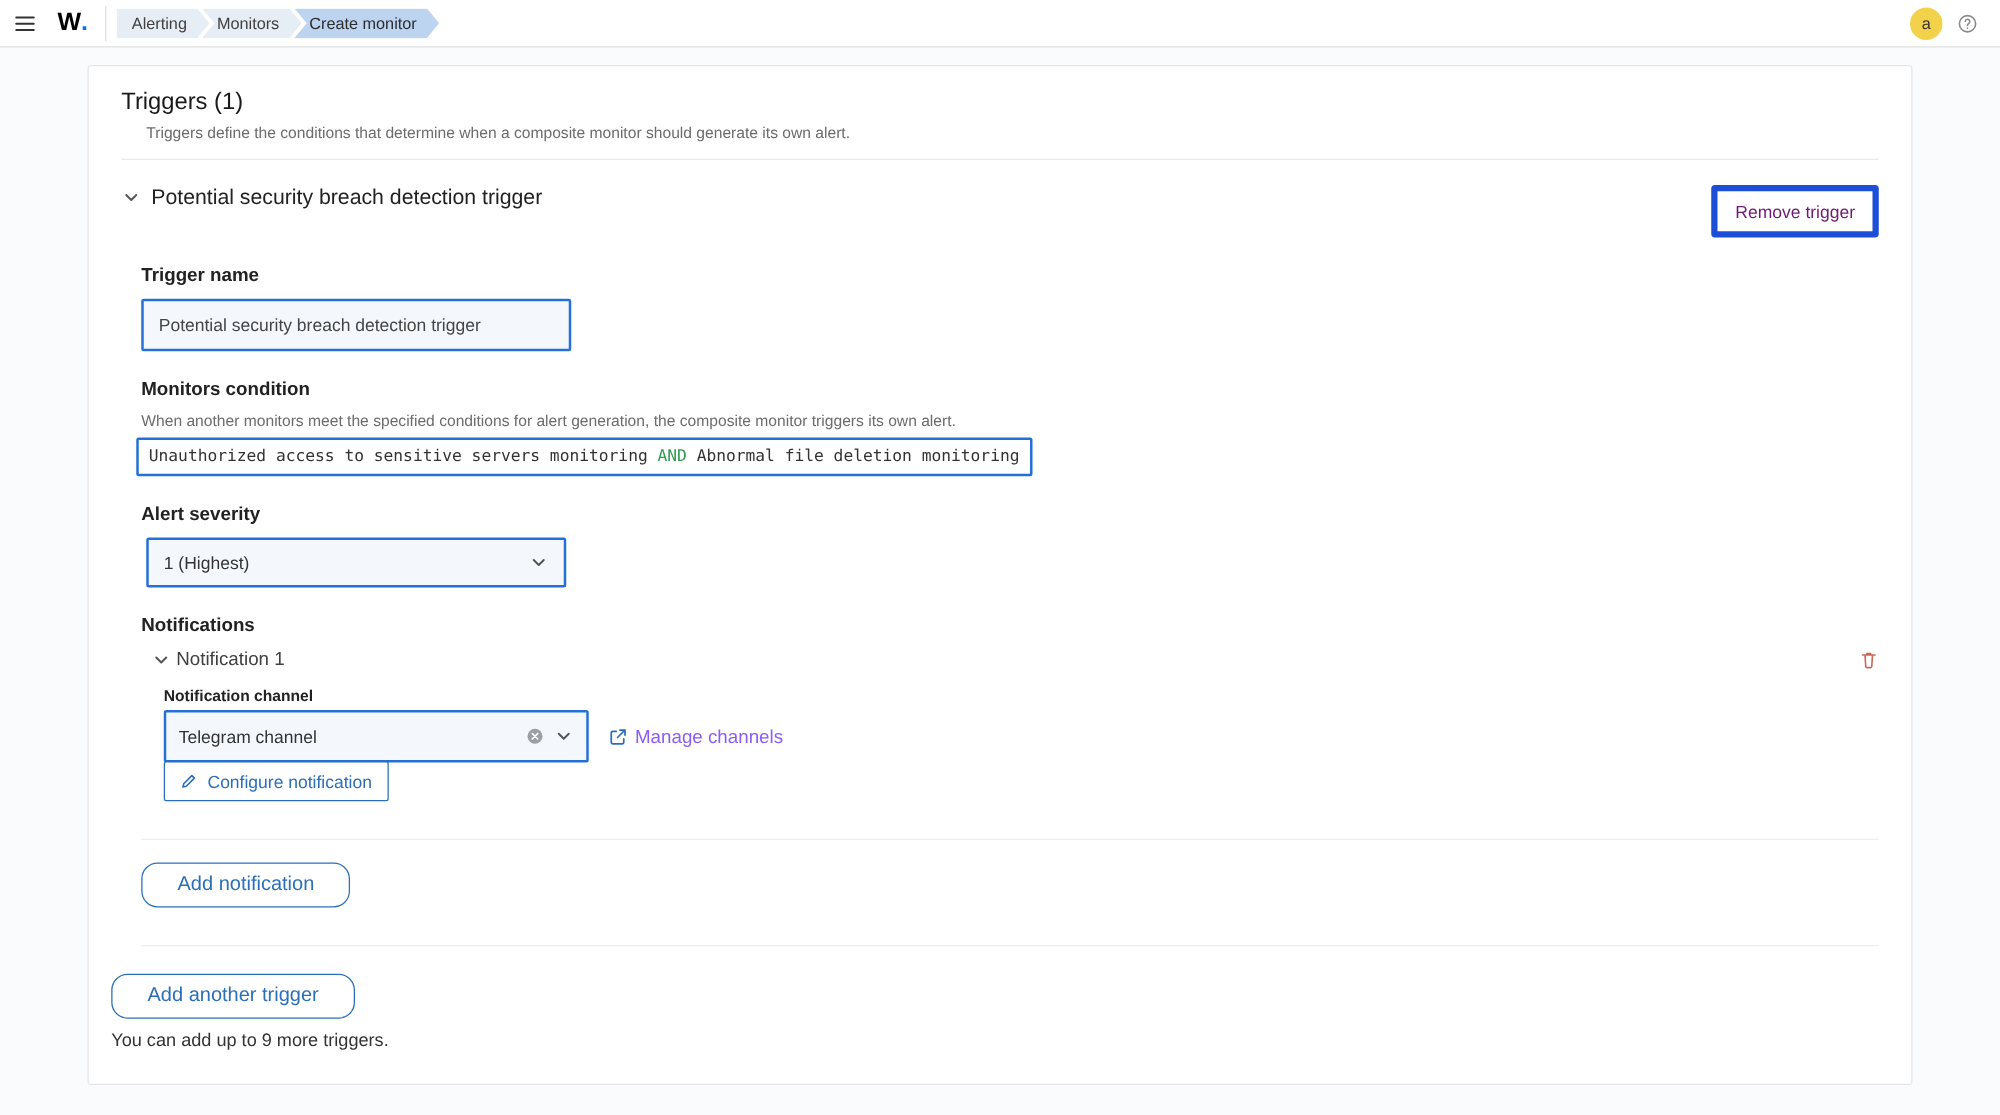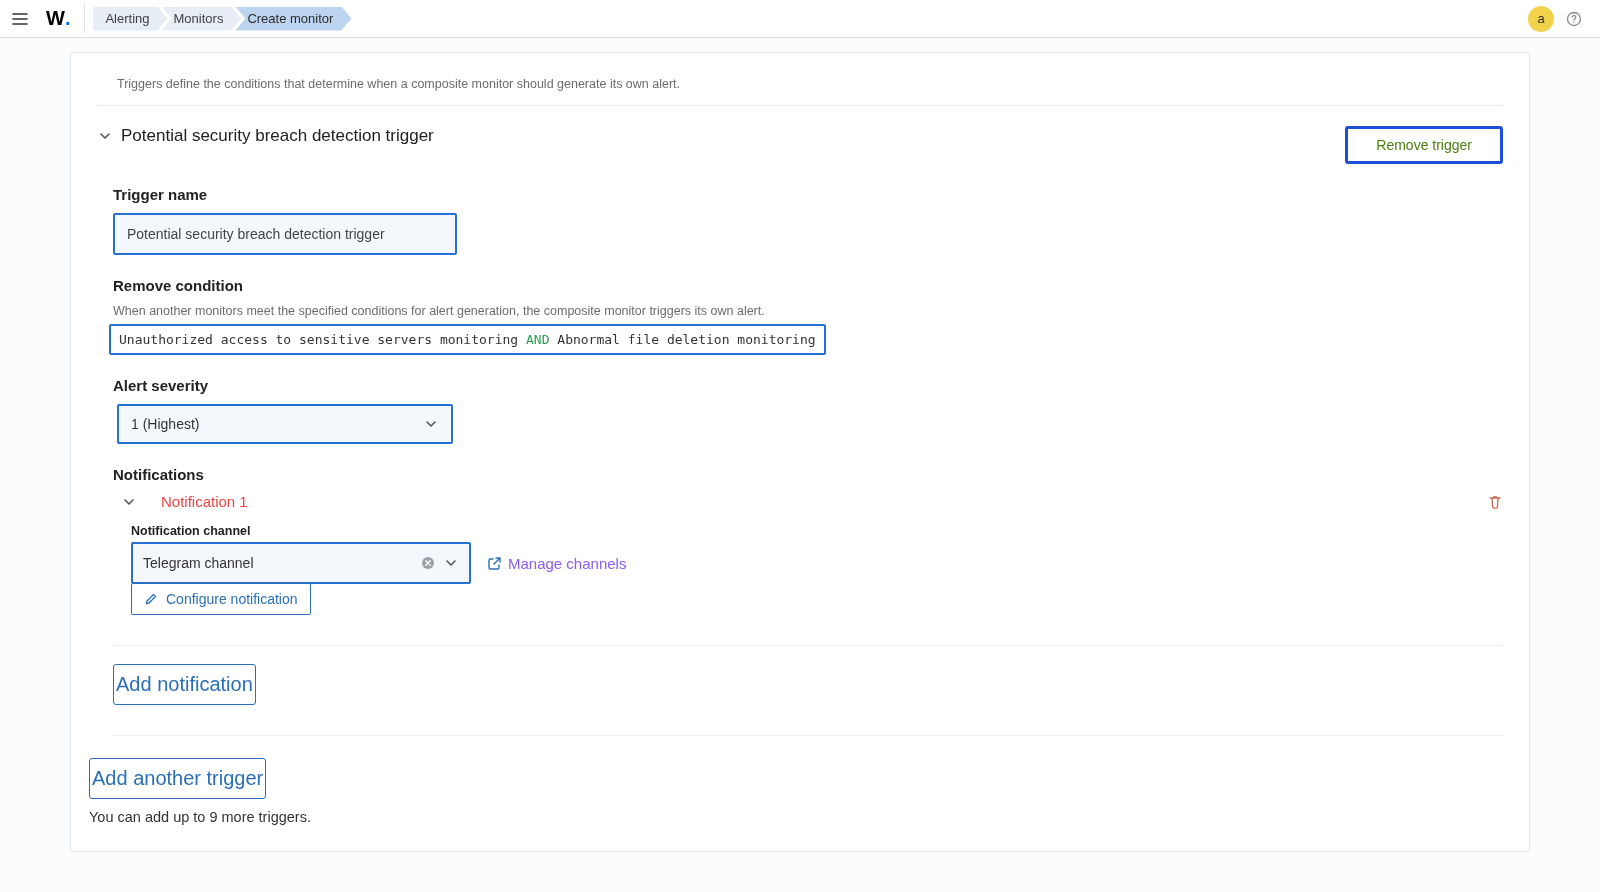--- a/index.html
+++ b/index.html
@@ -21,48 +21,48 @@
 .page { padding: 14px 70px 40px; }
 .card { background:#fff; border:1px solid #e4e6ea; border-radius:3px; padding: 18px 26px 26px; }
 
 .card-header { border-bottom:1px solid #e7e9ec; padding-bottom: 14px; margin-bottom: 20px; }
 .card-title { font-size: 19px; font-weight: 500; color:#1a1a1a; }
 .card-sub { font-size: 12.5px; color:#6c6c6c; margin-top: 6px; margin-left: 20px; }
 
 .trigger-block { display:flex; align-items:flex-start; justify-content:space-between; }
 .trigger-title { display:flex; align-items:center; gap:8px; font-size:17px; color:#222; }
 .chev-icon { width:16px; height:16px; display:inline-flex; align-items:center; justify-content:center; color:#555; }
-.remove-btn { border:3px solid #1d4ed8; background:#fff; color:#4d7c0f; font-size:14px; padding:8px 28px; border-radius:3px; cursor:pointer; }
+.remove-btn { border:5px solid #1d4ed8; background:#fff; color:#701a75; font-size:14px; padding:8px 14px; border-radius:3px; cursor:pointer; }
 
 .section { margin-top: 22px; padding-left: 16px; }
 .label-strong { font-size: 15px; font-weight: 600; color:#222; margin-bottom: 10px; }
 .label-small { font-size: 12.5px; font-weight:600; color:#222; margin-bottom:4px; }
 .desc-small { font-size: 12.5px; color:#6c6c6c; margin-top:2px; margin-bottom:6px; }
 
 .input-text { width: 344px; height: 42px; border: 2px solid #2570d4; background:#f4f8fc; border-radius:2px; padding: 0 12px; font-size:14px; color:#444; }
 .code-box { display:inline-block; border:2px solid #2570d4; background:#fff; padding:6px 8px; font-family: "SFMono-Regular", Consolas, monospace; font-size:13px; color:#333; border-radius:2px; }
 .code-kw { color:#2e9b4f; }
 .select-box { width: 336px; height:40px; border:2px solid #2570d4; background:#f4f8fc; border-radius:2px; display:flex; align-items:center; justify-content:space-between; padding:0 12px; font-size:14px; color:#333; cursor:pointer; margin-left:4px;}
 
 .notif-head { display:flex; align-items:center; justify-content:space-between; padding-left:8px; margin-top:10px;}
-.notif-title { display:flex; align-items:center; gap:24px; font-size:15px; color:#ef4444; }
+.notif-title { display:flex; align-items:center; gap:4px; font-size:15px; color:#404040; }
 .trash-icon { color:#c96a57; cursor:pointer; }
 
 .notif-body { padding-left: 18px; margin-top: 14px; }
 .channel-row { display:flex; align-items:center; gap:16px; }
 .channel-select { width: 340px; height:42px; border:2px solid #2570d4; background:#f4f8fc; border-radius:2px; display:flex; align-items:center; padding:0 10px; font-size:14px; color:#333; }
 .channel-select .clear { margin-left:auto; color:#8a8a8a; width:18px; height:18px; display:flex; align-items:center; justify-content:center; cursor:pointer; }
 .channel-select .dd { color:#555; margin-left:6px; }
 .link-btn { display:flex; align-items:center; gap:6px; color:#8b5cf6; font-size:15px; cursor:pointer; }
 .config-btn { margin-top:0; border:1.5px solid #2a6fb8; background:#fff; color:#2a6fb8; font-size:14px; padding:7px 12px; border-radius:2px; display:inline-flex; align-items:center; gap:8px; cursor:pointer; margin-top:-1px;}
 .config-wrap { margin-top: 0px; }
 
 .hr { border:none; border-top:1px solid #eceef1; margin: 30px 0 18px; }
 
-.outline-btn { border:1px solid #2a6fb8; background:#fff; color:#2a6fb8; font-size:20px; padding:8px 2px; border-radius:3px; cursor:pointer; }
+.outline-btn { border:1px solid #2a6fb8; background:#fff; color:#2a6fb8; font-size:16px; padding:8px 28px; border-radius:13px; cursor:pointer; }
 .add-trigger-wrap { margin-top: 4px; padding-left:0; }
 .note { font-size:14.5px; color:#333; margin-top:10px; }
 
 svg { display:block; }
 </style>
 </head>
 <body>
 
 <div class="topbar">
   <div class="hamburger">
@@ -88,20 +88,21 @@
           <path d="M6.2 6.2a1.8 1.8 0 113.1 1.3c-.6.5-1.3.9-1.3 1.8" fill="none" stroke="#8a8a8a" stroke-width="1.2" stroke-linecap="round"></path>
           <circle cx="8" cy="11.4" r="0.7" fill="#8a8a8a"></circle>
         </svg>
     </div>
   </div>
 </div>
 
 <div class="page">
   <div class="card">
     <div class="card-header">
+      <div class="card-title">Triggers (1)</div>
       <div class="card-sub">Triggers define the conditions that determine when a composite monitor should generate its own alert.</div>
     </div>
 
     <div class="trigger-block">
       <div class="trigger-title">
         <span class="chev-icon">
           <svg width="14" height="14" viewBox="0 0 14 14">
               <path d="M3 5l4 4 4-4" fill="none" stroke="#555" stroke-width="1.6" stroke-linecap="round" stroke-linejoin="round"></path>
             </svg>
         </span>
@@ -109,21 +110,21 @@
       </div>
       <button class="remove-btn">Remove trigger</button>
     </div>
 
     <div class="section">
       <div class="label-strong">Trigger name</div>
       <input class="input-text" value="Potential security breach detection trigger" style="">
     </div>
 
     <div class="section">
-      <div class="label-strong">Remove condition</div>
+      <div class="label-strong">Monitors condition</div>
       <div class="desc-small">When another monitors meet the specified conditions for alert generation, the composite monitor triggers its own alert.</div>
       <div class="code-box" style="margin-left:-4px;">
         <span>Unauthorized access to sensitive servers monitoring</span>
         <span class="code-kw">AND</span>
         <span>Abnormal file deletion monitoring</span>
       </div>
     </div>
 
     <div class="section">
       <div class="label-strong">Alert severity</div>

